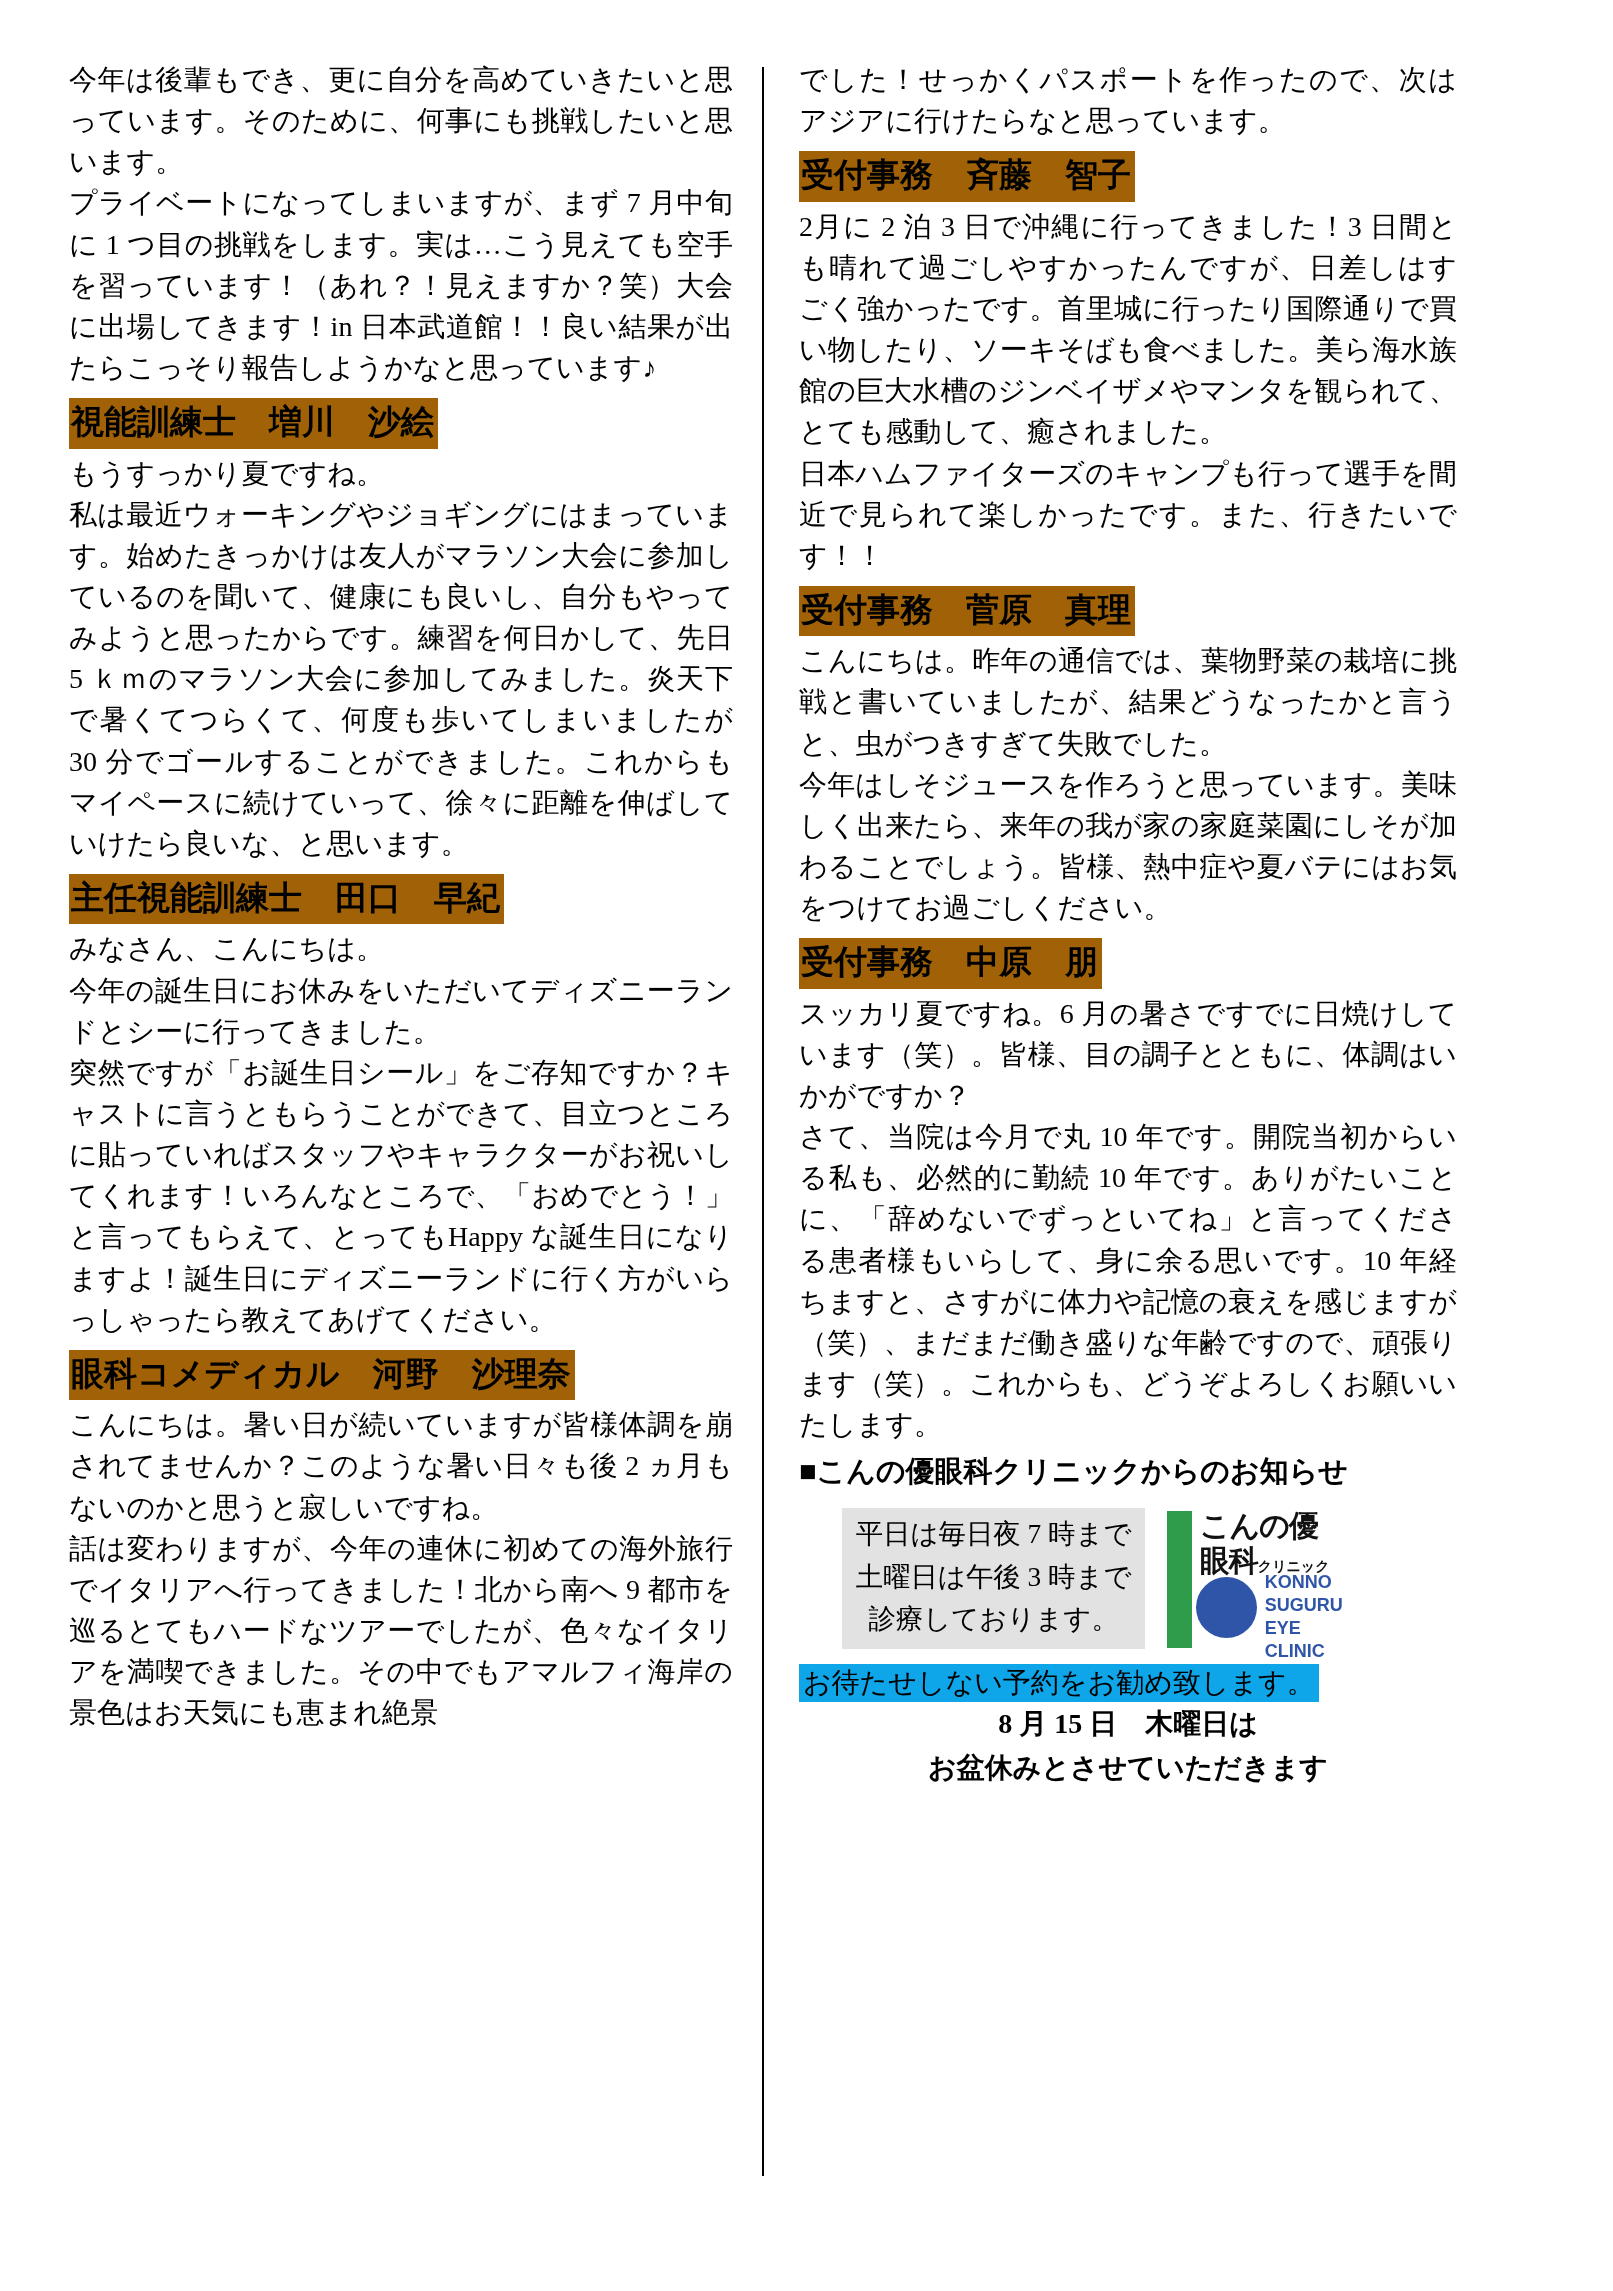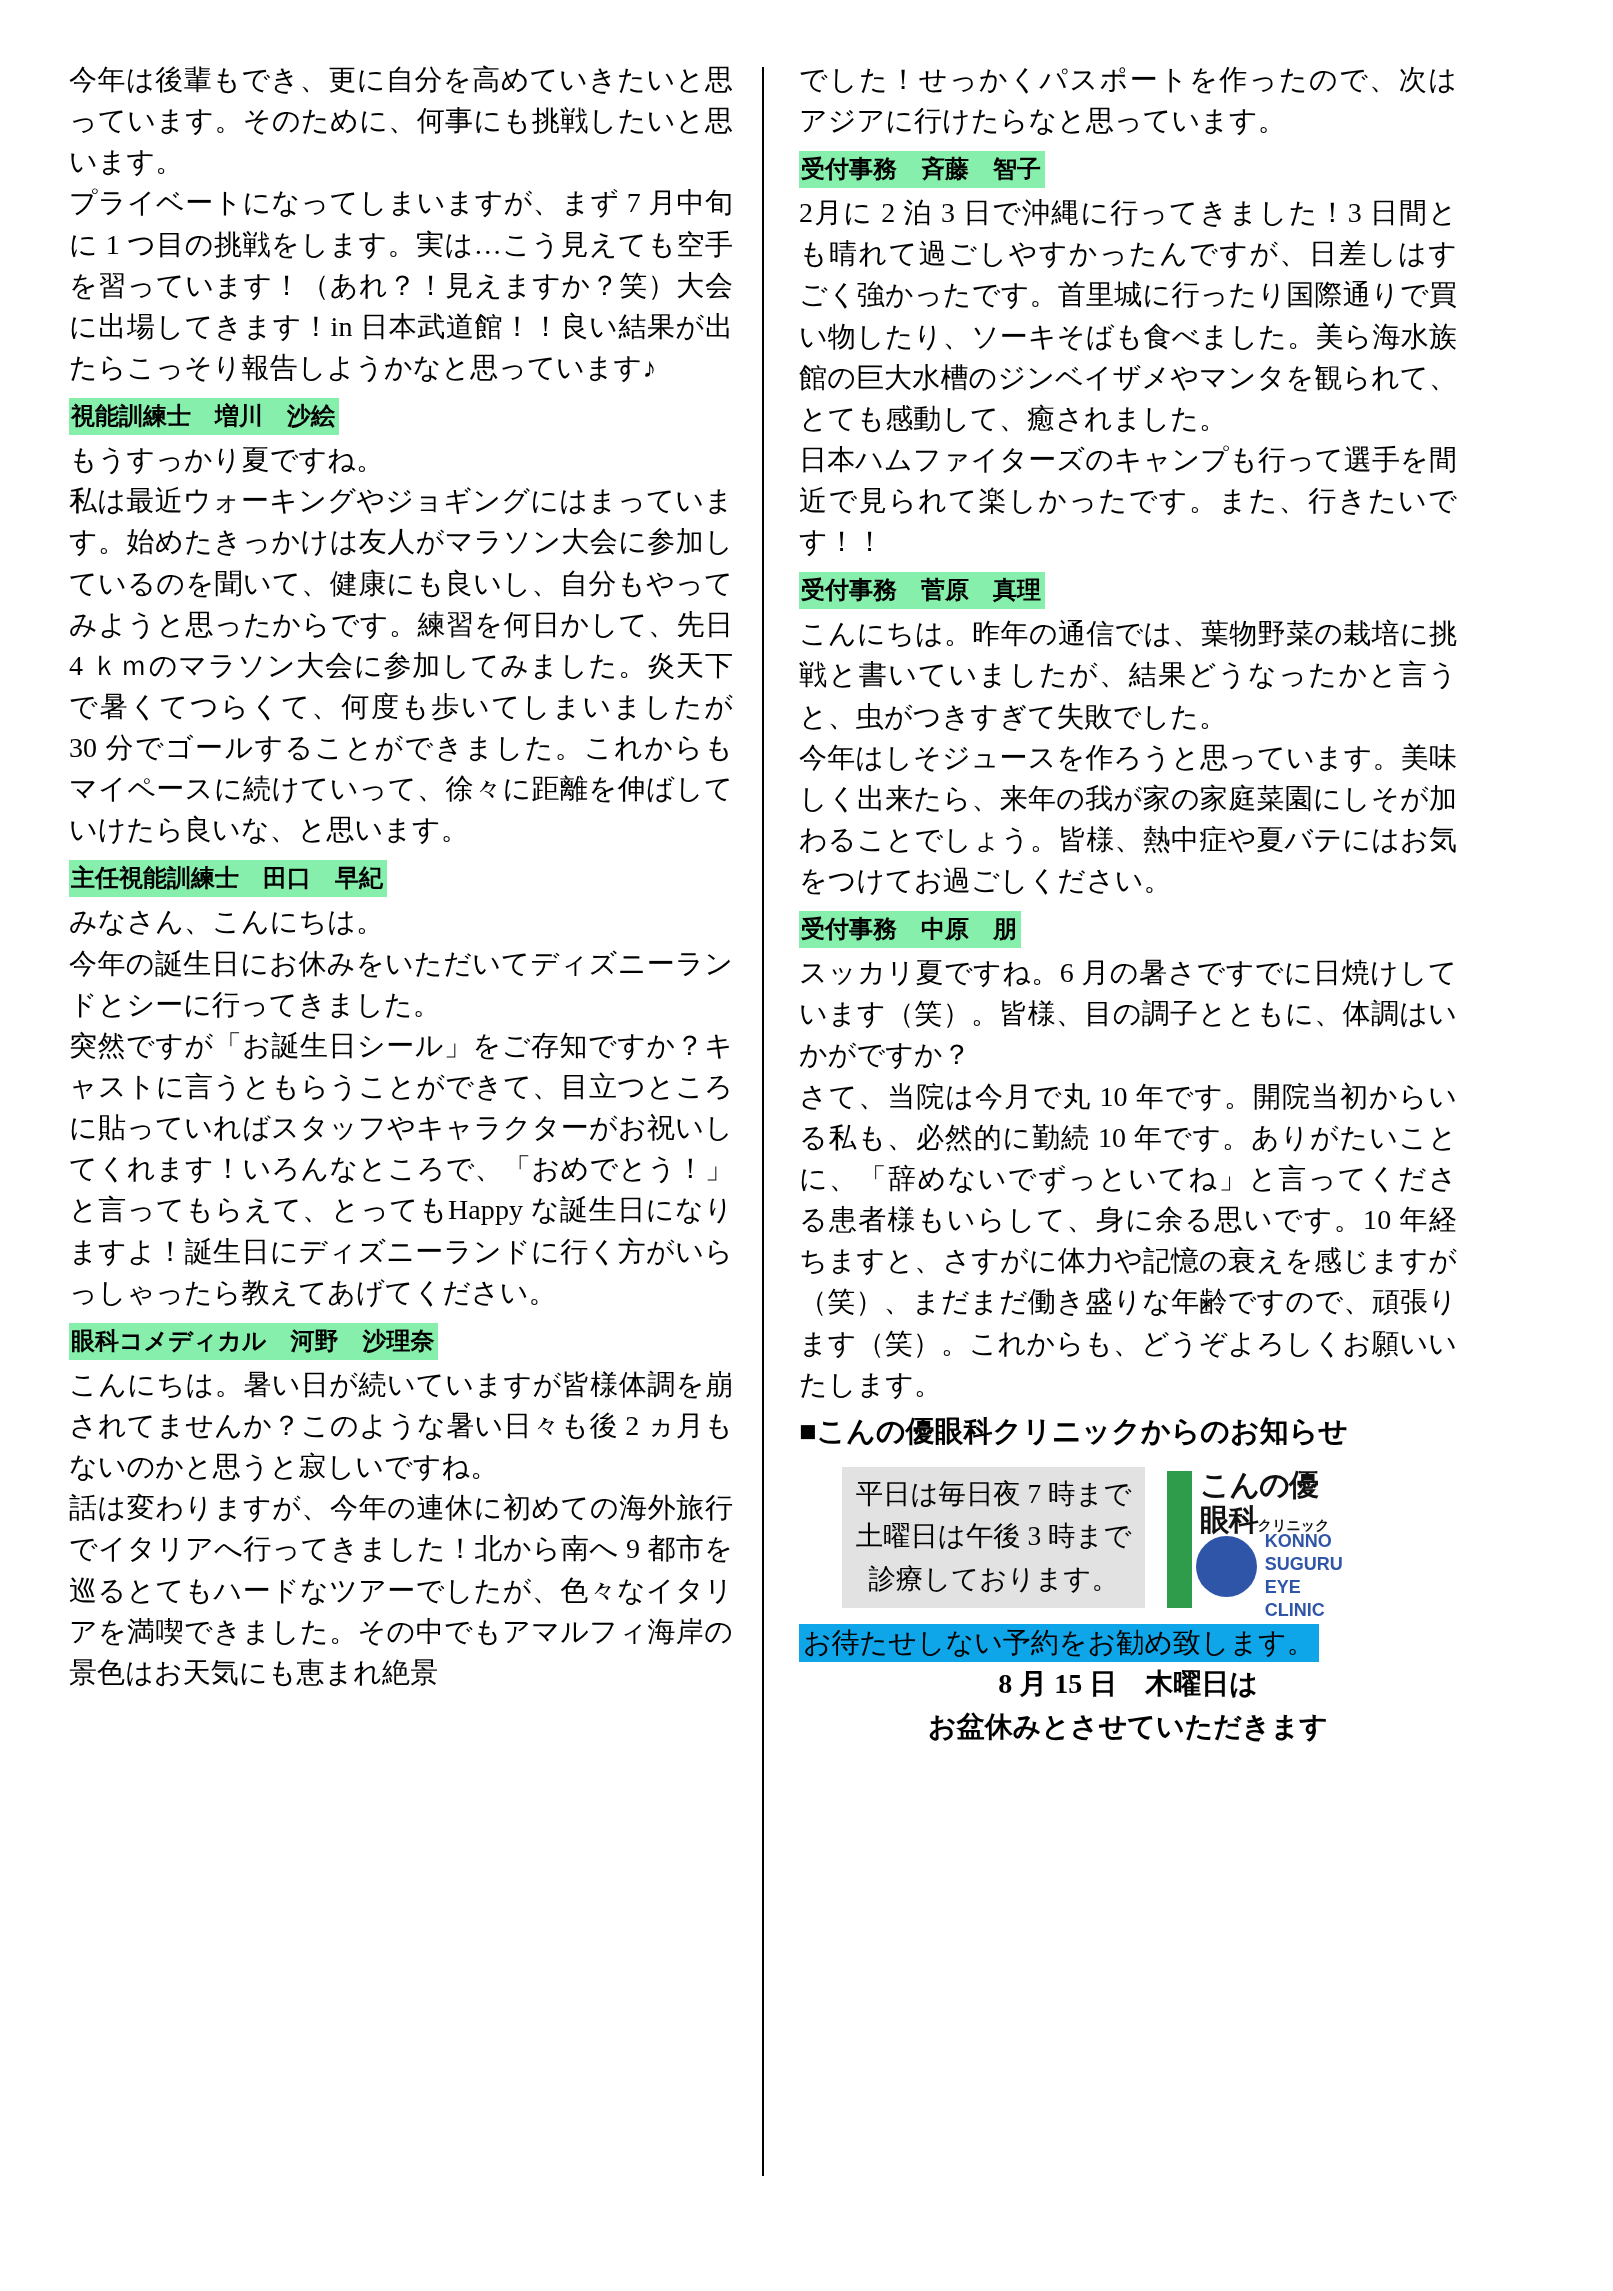--- a/index.html
+++ b/index.html
@@ -49,25 +49,25 @@
   p.body {
     margin: 0;
     font-size: 28px;
     line-height: 1.47;
     text-align: justify;
     text-justify: inter-character;
     letter-spacing: 0.1px;
   }
   .heading {
     margin: 3.9px 0 2px 0;
-    font-size: 24px;
+    font-size: 33px;
     line-height: 1.5;
     font-weight: bold;
     display: inline-block;
-    background: #86efac;
+    background: #a16207;
     padding: 0 3.9px 1px 2px;
     white-space: nowrap;
   }
   .heading-wrap {
     margin: 5.9px 0 2px 0;
   }
   .notice-title {
     margin: 0;
     font-size: 29px;
     font-weight: bold;
@@ -150,21 +150,21 @@
 <div class="page">
   <div class="columns">
 
     <div class="col col-left">
       <p class="body">今年は後輩もでき、更に自分を高めていきたいと思っています。そのために、何事にも挑戦したいと思います。</p>
       <p class="body">プライベートになってしまいますが、まず 7 月中旬に 1 つ目の挑戦をします。実は…こう見えても空手を習っています！（あれ？！見えますか？笑）大会に出場してきます！in 日本武道館！！良い結果が出たらこっそり報告しようかなと思っています♪</p>
       <div class="heading-wrap">
         <span class="heading">視能訓練士　増川　沙絵</span>
       </div>
       <p class="body">もうすっかり夏ですね。</p>
-      <p class="body">私は最近ウォーキングやジョギングにはまっています。始めたきっかけは友人がマラソン大会に参加しているのを聞いて、健康にも良いし、自分もやってみようと思ったからです。練習を何日かして、先日 4 ｋｍのマラソン大会に参加してみました。炎天下で暑くてつらくて、何度も歩いてしまいましたが 30 分でゴールすることができました。これからもマイペースに続けていって、徐々に距離を伸ばしていけたら良いな、と思います。</p>
+      <p class="body">私は最近ウォーキングやジョギングにはまっています。始めたきっかけは友人がマラソン大会に参加しているのを聞いて、健康にも良いし、自分もやってみようと思ったからです。練習を何日かして、先日 5 ｋｍのマラソン大会に参加してみました。炎天下で暑くてつらくて、何度も歩いてしまいましたが 30 分でゴールすることができました。これからもマイペースに続けていって、徐々に距離を伸ばしていけたら良いな、と思います。</p>
       <div class="heading-wrap">
         <span class="heading">主任視能訓練士　田口　早紀</span>
       </div>
       <p class="body">みなさん、こんにちは。</p>
       <p class="body">今年の誕生日にお休みをいただいてディズニーランドとシーに行ってきました。</p>
       <p class="body">突然ですが「お誕生日シール」をご存知ですか？キャストに言うともらうことができて、目立つところに貼っていればスタッフやキャラクターがお祝いしてくれます！いろんなところで、「おめでとう！」と言ってもらえて、とってもHappy な誕生日になりますよ！誕生日にディズニーランドに行く方がいらっしゃったら教えてあげてください。</p>
       <div class="heading-wrap">
         <span class="heading">眼科コメディカル　河野　沙理奈</span>
       </div>
       <p class="body">こんにちは。暑い日が続いていますが皆様体調を崩されてませんか？このような暑い日々も後 2 ヵ月もないのかと思うと寂しいですね。</p>

